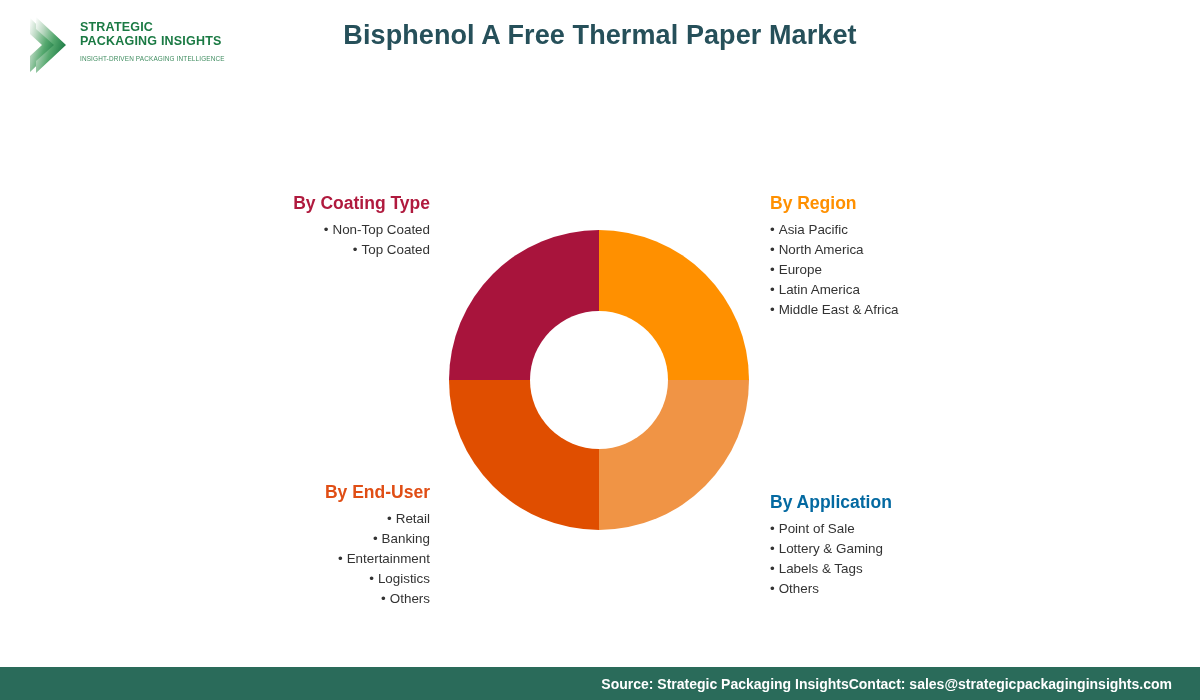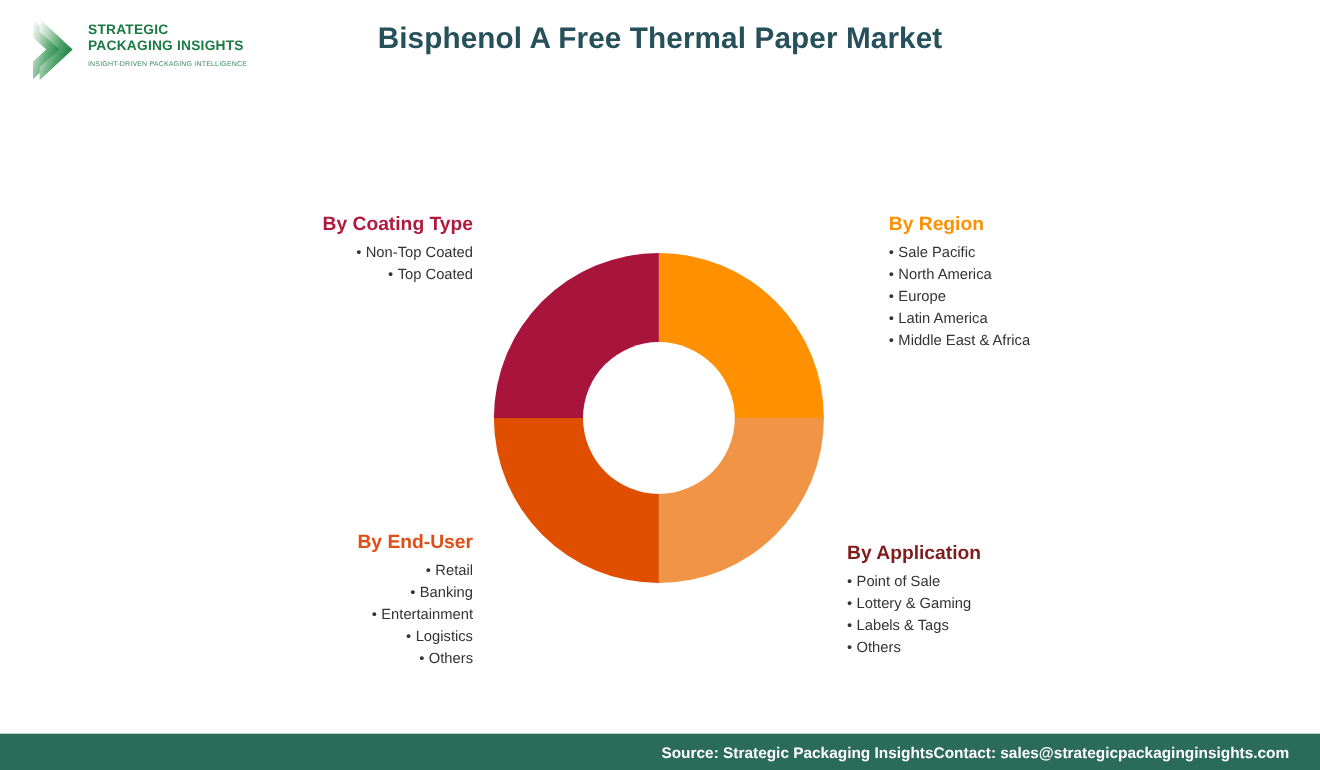--- a/index.html
+++ b/index.html
@@ -101,21 +101,21 @@
     color: #333333;
     line-height: 20px;
     white-space: nowrap;
   }
   .seg li .bullet { margin-right: 4px; }
 
   .seg-right { text-align: left; }
   .seg-left  { text-align: right; }
 
   #seg-coating  { left: 130px; top: 193px; width: 300px; }
-  #seg-region   { left: 808px; top: 193px; width: 330px; }
+  #seg-region   { left: 770px; top: 193px; width: 330px; }
   #seg-enduser  { left: 130px; top: 482px; width: 300px; }
   #seg-app      { left: 770px; top: 492px; width: 330px; }
 
   
   .footer {
     position: absolute;
     left: 0;
     bottom: 0;
     width: 1200px;
     height: 33px;
@@ -185,41 +185,41 @@
   <div class="seg-title" style="color:#b01a3e">By Coating Type</div>
   <ul>
     <li><span class="bullet">•</span><span>Non-Top Coated</span></li>
     <li><span class="bullet">•</span><span>Top Coated</span></li>
   </ul>
 </div>
 
 <div class="seg seg-right" id="seg-region">
   <div class="seg-title" style="color:#ff9000">By Region</div>
   <ul>
-    <li><span class="bullet">•</span><span>Sale Pacific</span></li>
+    <li><span class="bullet">•</span><span>Asia Pacific</span></li>
     <li><span class="bullet">•</span><span>North America</span></li>
     <li><span class="bullet">•</span><span>Europe</span></li>
     <li><span class="bullet">•</span><span>Latin America</span></li>
     <li><span class="bullet">•</span><span>Middle East &amp; Africa</span></li>
   </ul>
 </div>
 
 <div class="seg seg-left" id="seg-enduser">
   <div class="seg-title" style="color:#e04e15">By End-User</div>
   <ul>
     <li><span class="bullet">•</span><span>Retail</span></li>
     <li><span class="bullet">•</span><span>Banking</span></li>
     <li><span class="bullet">•</span><span>Entertainment</span></li>
     <li><span class="bullet">•</span><span>Logistics</span></li>
     <li><span class="bullet">•</span><span>Others</span></li>
   </ul>
 </div>
 
 <div class="seg seg-right" id="seg-app">
-  <div class="seg-title" style="color:#7f1d1d">By Application</div>
+  <div class="seg-title" style="color:#0369a1">By Application</div>
   <ul>
     <li><span class="bullet">•</span><span>Point of Sale</span></li>
     <li><span class="bullet">•</span><span>Lottery &amp; Gaming</span></li>
     <li><span class="bullet">•</span><span>Labels &amp; Tags</span></li>
     <li><span class="bullet">•</span><span>Others</span></li>
   </ul>
 </div>
 
 <div class="footer">
   <div class="footer-left">Source: Strategic Packaging Insights</div>

